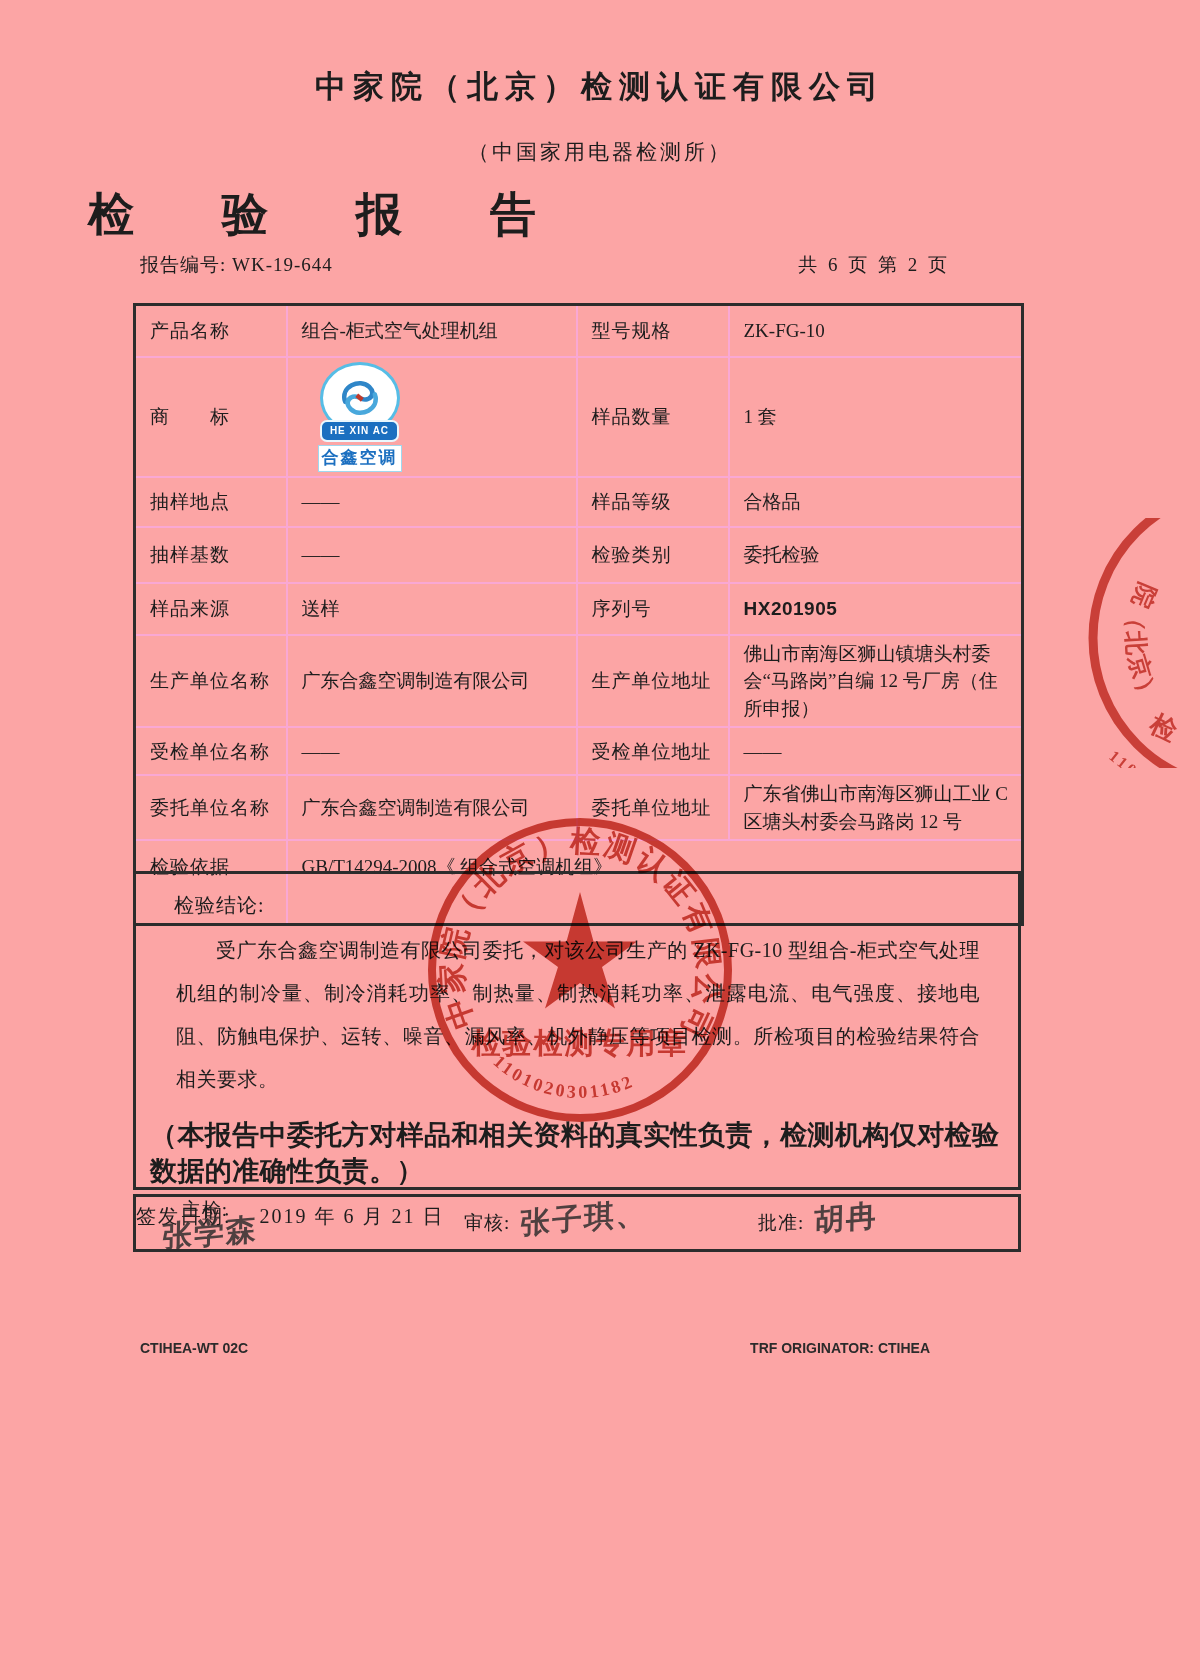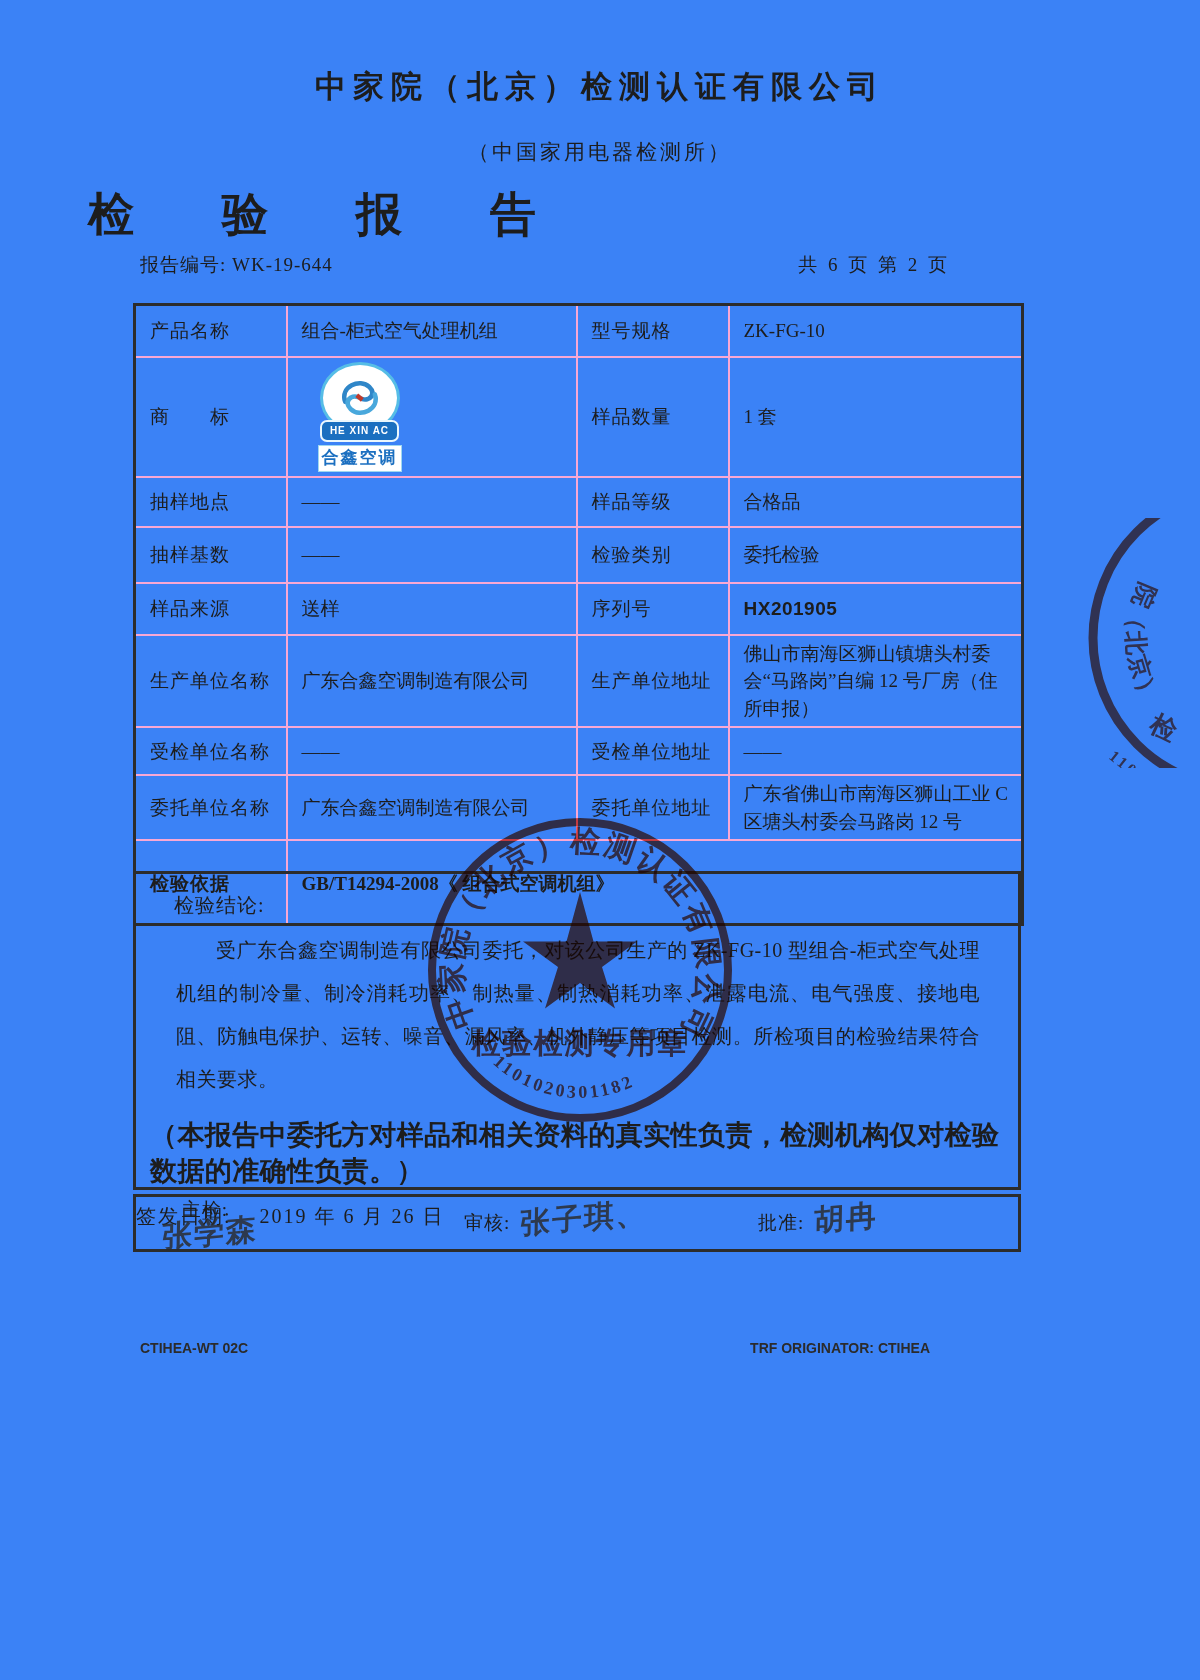--- a/index.html
+++ b/index.html
@@ -1,18 +1,18 @@
 <!DOCTYPE html>
 <html><head>
 <meta charset="utf-8">
 <style>
   html,body{margin:0;padding:0;background:#e8e8e8;}
   .page{
     position:relative;width:1200px;height:1680px;margin:0 auto;
-    background:#3b82f6;overflow:hidden;
+    background:#fca5a5;overflow:hidden;
     font-family:"Liberation Serif","DejaVu Serif",serif;
     color:#1d1d1d;
   }
   
   .org-name{position:absolute;top:66px;left:0;width:100%;text-align:center;
     font-size:31px;font-weight:bold;letter-spacing:7px;}
   .org-subtitle{position:absolute;top:138px;left:0;width:100%;text-align:center;
     font-size:21px;letter-spacing:3px;}
   .report-title{position:absolute;top:184px;left:0;width:100%;text-align:left;
     font-size:46px;font-weight:bold;letter-spacing:88px;padding-left:88px;box-sizing:border-box;}
@@ -24,21 +24,21 @@
   table.info{position:absolute;left:133px;top:303px;width:888px;
     border-collapse:collapse;border:3px solid #2c2c2c;table-layout:fixed;}
   table.info td{border:2px solid #f9a8d4;font-size:19px;vertical-align:middle;
     padding:4px 10px 4px 14px;line-height:1.45;margin-top:32px;}
   td.lbl{letter-spacing:1px;}
   td.val{padding-left:20px;}
   .sans{font-family:"Liberation Sans","DejaVu Sans",sans-serif;font-weight:bold;font-size:17px;letter-spacing:.5px;}
   tr.r1{height:52px;} tr.r2{height:96px;} tr.r3{height:50px;} tr.r4{height:56px;}
   tr.r5{height:52px;} tr.r6{height:80px;} tr.r7{height:48px;} tr.r8{height:58px;}
   tr.r9{height:84px;}
-  tr.r9 td{vertical-align:top;padding-top:29px;font-weight:bold;}
+  tr.r9 td{vertical-align:top;padding-top:12px;}
 
   
   .brand{width:104px;display:flex;flex-direction:column;align-items:center;margin-left:6px;}
   .brand-dome{width:74px;height:66px;border:3px solid #56bde6;border-radius:50%;
     background:#fff;display:flex;align-items:center;justify-content:center;position:relative;z-index:1;}
   .brand-banner{margin-top:-14px;z-index:2;background:#1b6fc0;border:2px solid #eaf7fd;
     border-radius:7px;color:#fff;font-family:"Liberation Sans",sans-serif;
     font-size:10px;font-weight:bold;letter-spacing:1px;padding:2px 8px;}
   .brand-name{margin-top:3px;color:#1b6fc0;font-weight:bold;font-size:17px;letter-spacing:2px;
     border:1px solid #9fd8ef;padding:0 3px;background:#fff;}
@@ -162,21 +162,21 @@
       </tr>
     </tbody>
   </table>
 
   <div class="conclusion">
     <div class="conclusion-heading">检验结论:</div>
     <div class="conclusion-body">受广东合鑫空调制造有限公司委托，对该公司生产的 ZK-FG-10 型组合-柜式空气处理机组的制冷量、制冷消耗功率、制热量、制热消耗功率、泄露电流、电气强度、接地电阻、防触电保护、运转、噪音、漏风率、机外静压等项目检测。所检项目的检验结果符合相关要求。</div>
     <div class="disclaimer">（本报告中委托方对样品和相关资料的真实性负责，检测机构仅对检验数据的准确性负责。）</div>
     <div class="issue-line">
       <span>签发日期:</span>
-      <span class="date">2019 年 6 月 26 日</span>
+      <span class="date">2019 年 6 月 21 日</span>
     </div>
   </div>
 
   <div class="sign-box">
     <div class="sig-group g1">
       <span class="sig-label">主检:</span>
       <span class="sig">张学森</span>
     </div>
     <div class="sig-group g2">
       <span class="sig-label">审核:</span>

